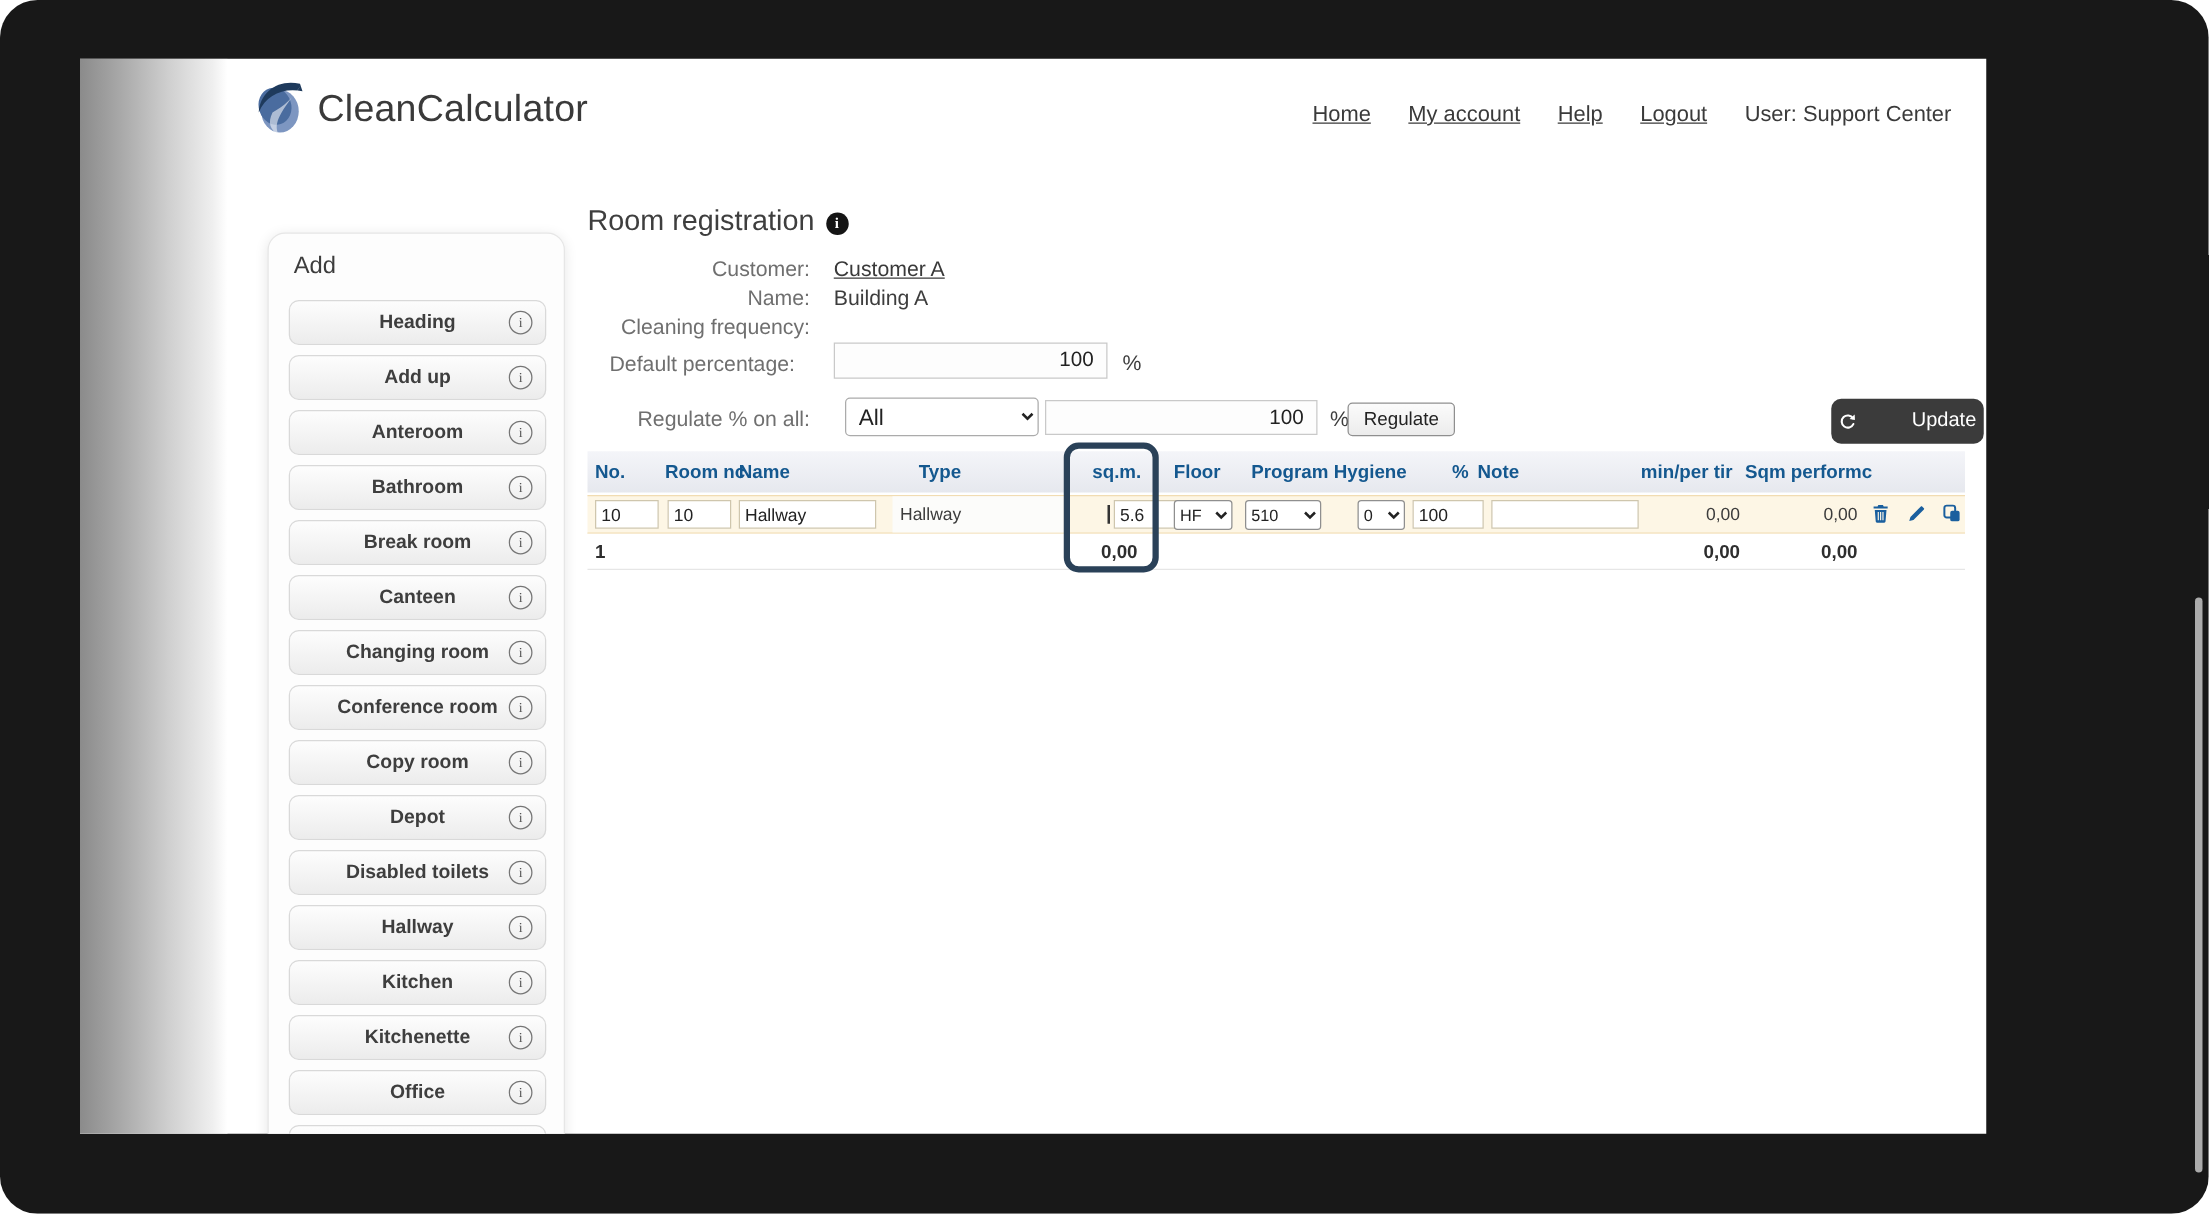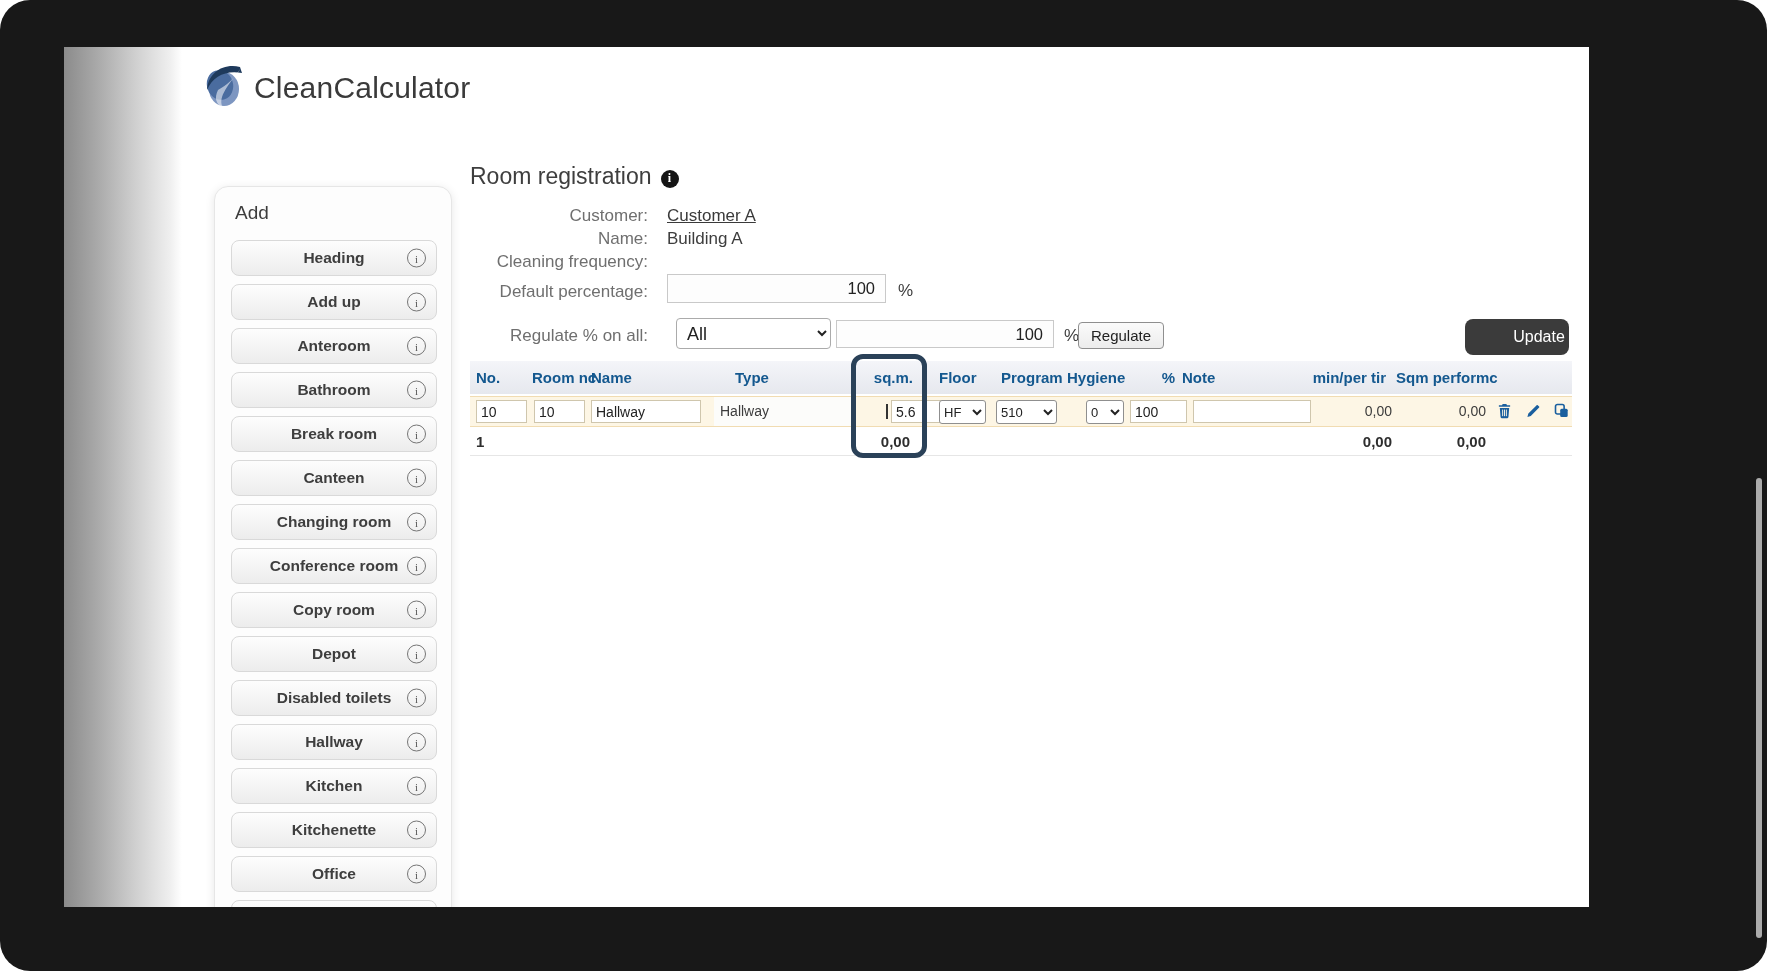--- a/index.html
+++ b/index.html
@@ -76,20 +76,27 @@
     <div class="shade"></div>
 
     <svg class="abs" style="left:140px;top:16px;" width="44" height="46" viewBox="0 0 44 46">
       <ellipse cx="20" cy="26" rx="15" ry="17" fill="#7d96c1"></ellipse>
       <ellipse cx="16" cy="22" rx="13" ry="15" fill="#4a6c9f" transform="rotate(-18 16 22)"></ellipse>
       <path d="M36 4 C19 0 4 10 3 27 C9 13 22 7 38 10 Z" fill="#1e3a5c"></path>
       <path d="M37 5 C30 16 23 22 14 27 C10 35 12 41 19 45 C14 35 21 26 37 5 Z" fill="#ffffff" opacity="0.55"></path>
     </svg>
     <div class="abs logo-text" style="left:190px;top:24px;">CleanCalculator</div>
 
+    <div class="abs nav" style="left:986px;top:34px;">
+      <a>Home</a>
+      <a>My account</a>
+      <a>Help</a>
+      <a>Logout</a>
+      <span class="plain">User: Support Center</span>
+    </div>
 
     <div class="abs card" style="left:150px;top:139px;width:238px;height:762px;">
       <div class="abs card-title" style="left:20px;top:15px;">Add</div>
       <div class="abs side-list" style="left:16px;top:53px;width:206px;">
         <div class="side-btn">
           <span class="side-btn-label">Heading</span>
           <span class="info-circle">
               <i>i</i>
             </span>
         </div>
@@ -191,33 +198,33 @@
     </div>
 
     <div class="abs flabel" style="left:374px;top:159px;">Customer:</div>
     <div class="abs fvalue link" style="left:603px;top:159px;">Customer A</div>
 
     <div class="abs flabel" style="left:374px;top:182px;">Name:</div>
     <div class="abs fvalue" style="left:603px;top:182px;">Building A</div>
 
     <div class="abs flabel" style="left:374px;top:205px;">Cleaning frequency:</div>
 
-    <div class="abs flabel" style="left:374px;top:235px;">Default percentage:</div>
+    <div class="abs flabel" style="left:362px;top:235px;">Default percentage:</div>
     <input class="abs tinput" style="left: 603px; top: 227px; width: 219px; height: 29px;" value="100">
     <div class="abs fvalue" style="left:834px;top:234px;">%</div>
 
     <div class="abs flabel" style="left:374px;top:279px;">Regulate % on all:</div>
     <select class="abs" style="left:612px;top:271px;width:155px;height:31px;font-size:18px;border-radius:4px;padding-left:6px;">
       <option>All</option>
     </select>
     <input class="abs tinput" style="left: 772px; top: 273px; width: 218px; height: 28px;" value="100">
     <div class="abs fvalue" style="left:1000px;top:279px;">%</div>
     <button class="abs btn-light" style="left:1014px;top:275px;height:27px;">Regulate</button>
 
-    <button class="abs btn-dark" style="left:1401px;top:272px;width:104px;height:36px;gap:44px;">
+    <button class="abs btn-dark" style="left:1401px;top:272px;width:122px;height:36px;gap:44px;">
       <svg width="17" height="17" viewBox="0 0 18 18">
         <path d="M14.6 11.2 A6.1 6.1 0 1 1 14.2 5.4" fill="none" stroke="#fff" stroke-width="2.1" stroke-linecap="round"></path>
         <path d="M15.9 1.6 L16.2 7.2 L10.8 6.2 Z" fill="#fff"></path>
       </svg>
       <span>Update</span>
     </button>
 
     <div class="abs thead" style="left:406px;top:314px;width:1102px;height:33px;"></div>
     <div class="abs th" style="left:412px;top:322px;">No.</div>
     <div class="abs th" style="left:468px;top:322px;">Room nc</div>

